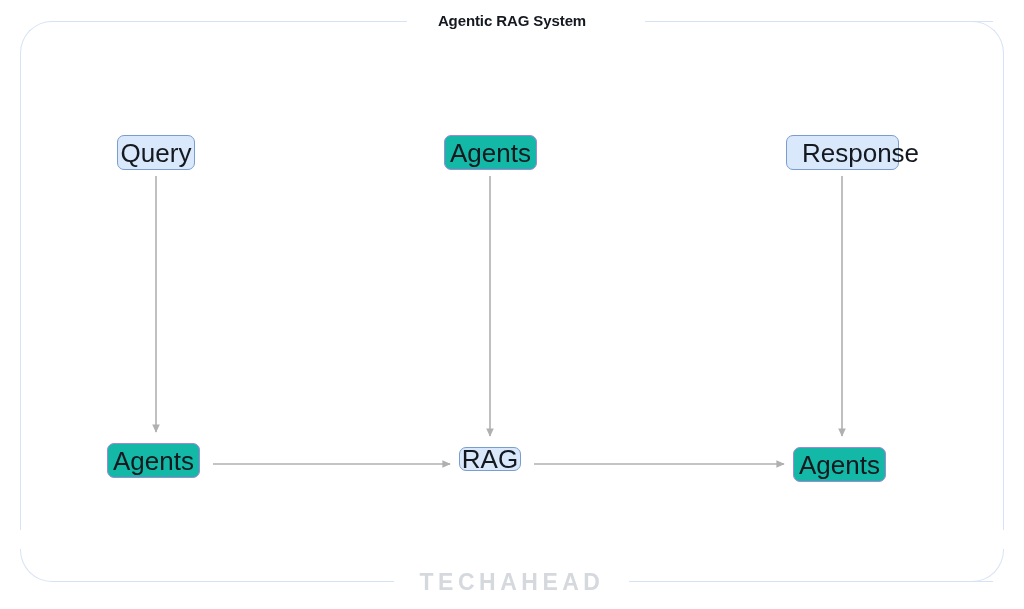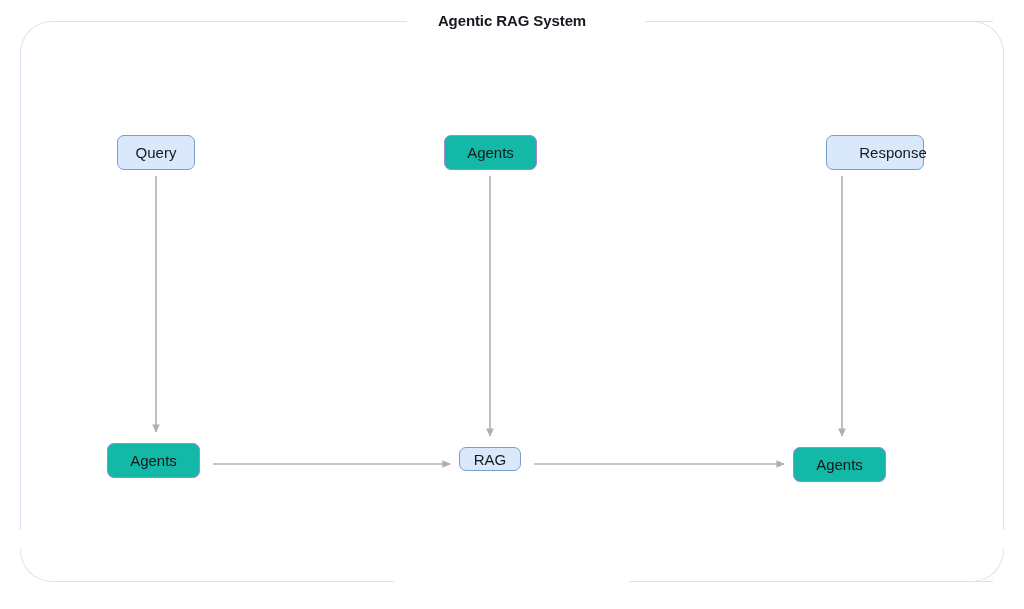--- a/index.html
+++ b/index.html
@@ -92,38 +92,38 @@
   }
 
   
   .node {
     position: absolute;
     box-sizing: border-box;
     display: flex;
     align-items: center;
     justify-content: center;
     border-radius: 7px;
-    font-size: 15px;
+    font-size: 26px;
     color: #14181f;
     white-space: nowrap;
     line-height: 1;
   }
   .node.blue {
     background: #dae8fc;
     border: 1.6px solid #7a9dd0;
   }
   .node.purple {
     background: #14b8a6;
     border: 1.6px solid #a585d8;
   }
 
   
   #node-query     { left: 117px; top: 135px; width: 78px;  height: 35px; }
   #node-agents-t  { left: 444px; top: 135px; width: 93px;  height: 35px; }
-  #node-response  { left: 826px; top: 135px; width: 98px; height: 35px; padding-left: 36px; }
+  #node-response  { left: 786px; top: 135px; width: 113px; height: 35px; padding-left: 36px; }
   #node-agents-bl { left: 107px; top: 443px; width: 93px;  height: 35px; }
   #node-rag       { left: 459px; top: 447px; width: 62px;  height: 24px; }
   #node-agents-br { left: 793px; top: 447px; width: 93px;  height: 35px; }
 
   
   #arrow-layer {
     position: absolute;
     left: 0; top: 0;
     width: 1024px; height: 609px;
     pointer-events: none;
@@ -192,14 +192,15 @@
   </div>
 
   <div id="node-rag" class="node blue">
     <span>RAG</span>
   </div>
 
   <div id="node-agents-br" class="node purple">
     <span>Agents</span>
   </div>
 
+  <div id="watermark">TECHAHEAD</div>
 
 </div>
 
 </body></html>

